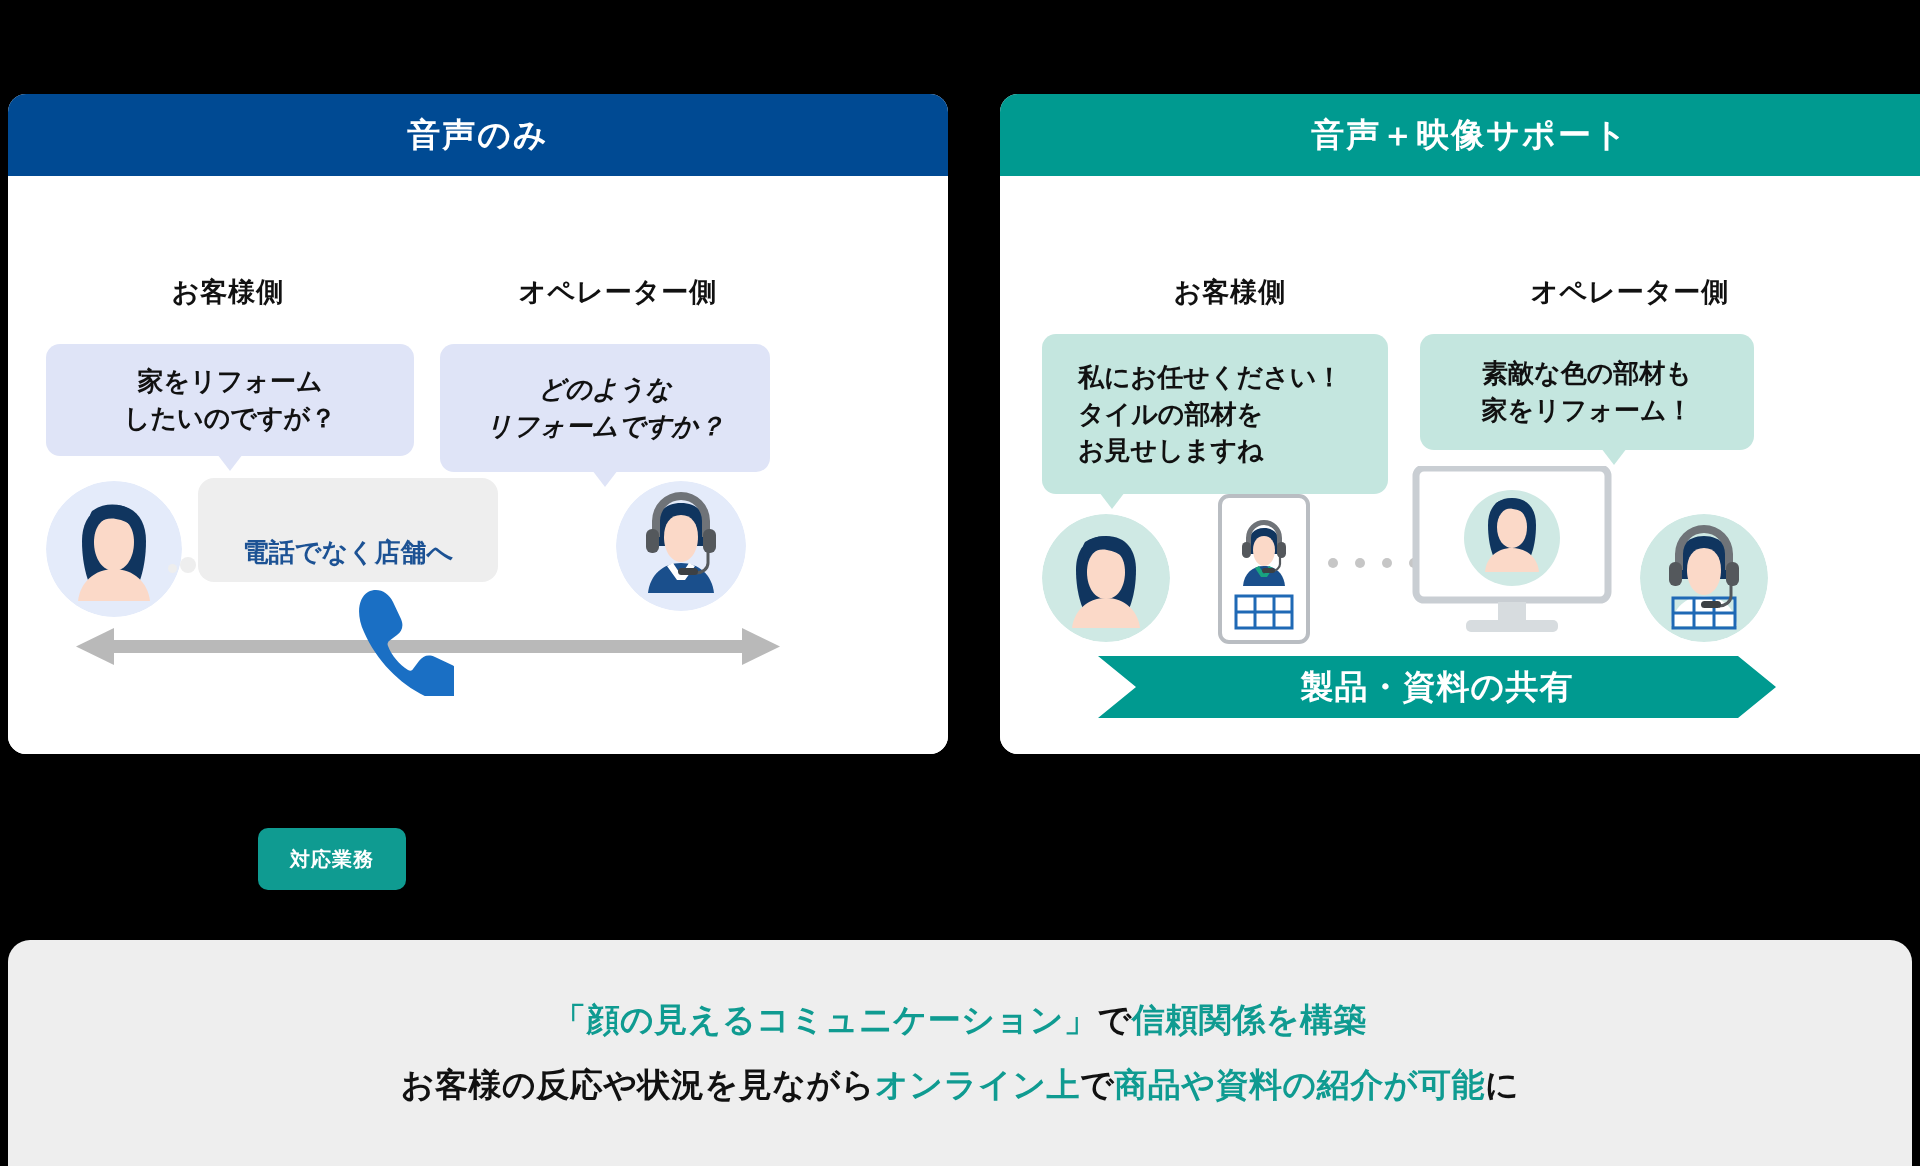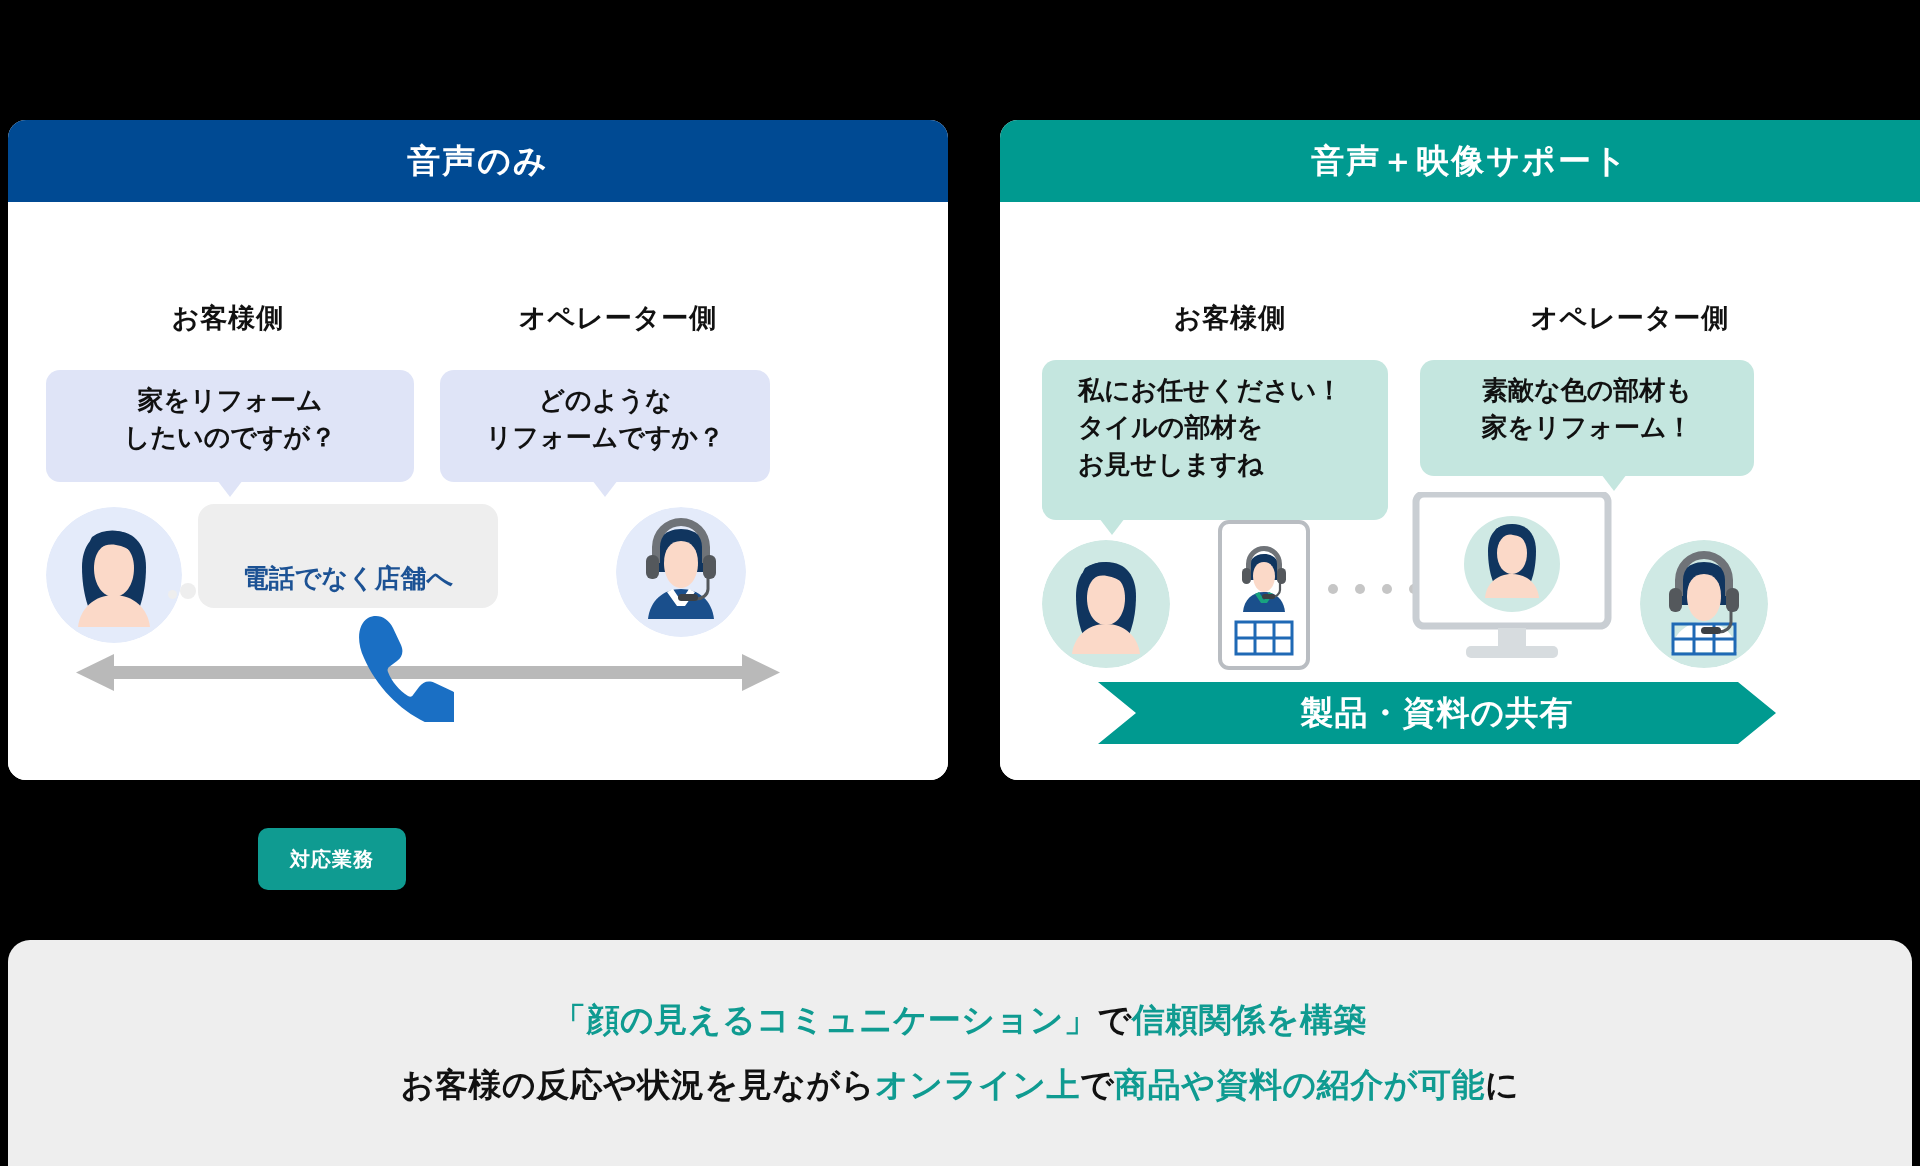--- a/index.html
+++ b/index.html
@@ -7,21 +7,21 @@
     width: 1920px; height: 1166px;
     background: #000;
     font-family: "Liberation Sans", "DejaVu Sans", sans-serif;
     overflow: hidden;
   }
   .stage { position: relative; width: 1920px; height: 1166px; }
 
   
   .panel {
     position: absolute;
-    top: 120px;
+    top: 94px;
     width: 940px;
     height: 660px;
     border-radius: 18px;
     overflow: hidden;
     background: #ffffff;
   }
   .panel.left  { left: 8px; }
   .panel.right { left: 1000px; }
 
   .panel-header {
@@ -50,20 +50,21 @@
     white-space: nowrap;
   }
 
   
   .bubble {
     position: absolute;
     border-radius: 14px;
     display: flex;
     flex-direction: column;
     align-items: center;
+    justify-content: center;
     font-size: 26px;
     font-weight: bold;
     line-height: 1.42;
     color: #111;
     text-align: center;
     padding: 12px 16px;
   }
   .bubble.blue  { background: #dfe4f7; }
   .bubble.teal  { background: #c4e6df; }
   .bubble .tail {
@@ -184,21 +185,21 @@
 
       <div class="role-label" style="left:60px; top:98px; width:320px;">お客様側</div>
       <div class="role-label" style="left:430px; top:98px; width:360px;">オペレーター側</div>
 
       <div class="bubble blue" style="left:38px; top:168px; width:368px; height:112px;">
         <span>家をリフォーム</span>
         <span>したいのですが？</span>
         <span class="tail"></span>
       </div>
 
-      <div class="bubble blue" style="left:432px; top:168px; width:330px; height:112px;">
+      <div class="bubble blue" style="left:432px; top:168px; width:330px; height:128px;font-style:italic;">
         <span>どのような</span>
         <span>リフォームですか？</span>
         <span class="tail"></span>
       </div>
 
       <div class="avatar" style="left:38px; top:305px; width:136px; height:136px;">
         <svg viewBox="0 0 136 136" xmlns="http://www.w3.org/2000/svg">
           <circle cx="68" cy="68" r="68" fill="#e4ebfa"></circle>
           <path d="M68 24c22 0 32 16 32 36 0 28-8 44-8 44H44s-8-16-8-44c0-20 10-36 32-36z" fill="#10355f"></path>
           <path d="M68 36c13 0 20 11 20 25 0 17-9 29-20 29s-20-12-20-29c0-14 7-25 20-25z" fill="#fbd9c8"></path>

